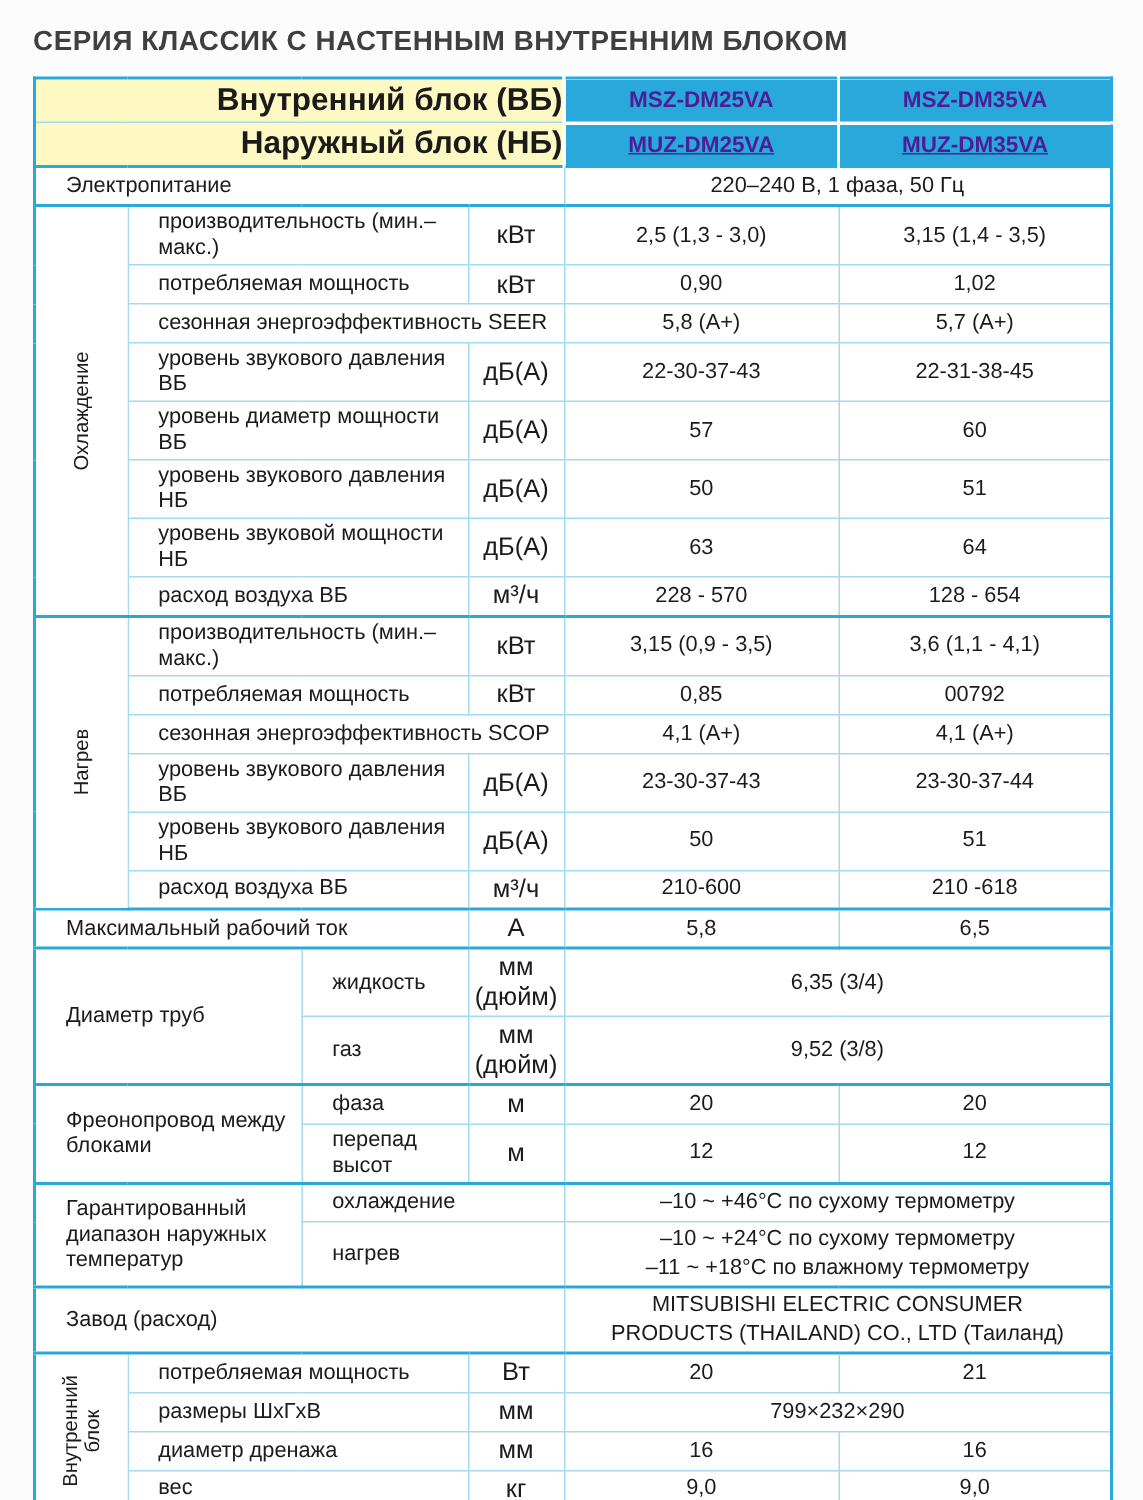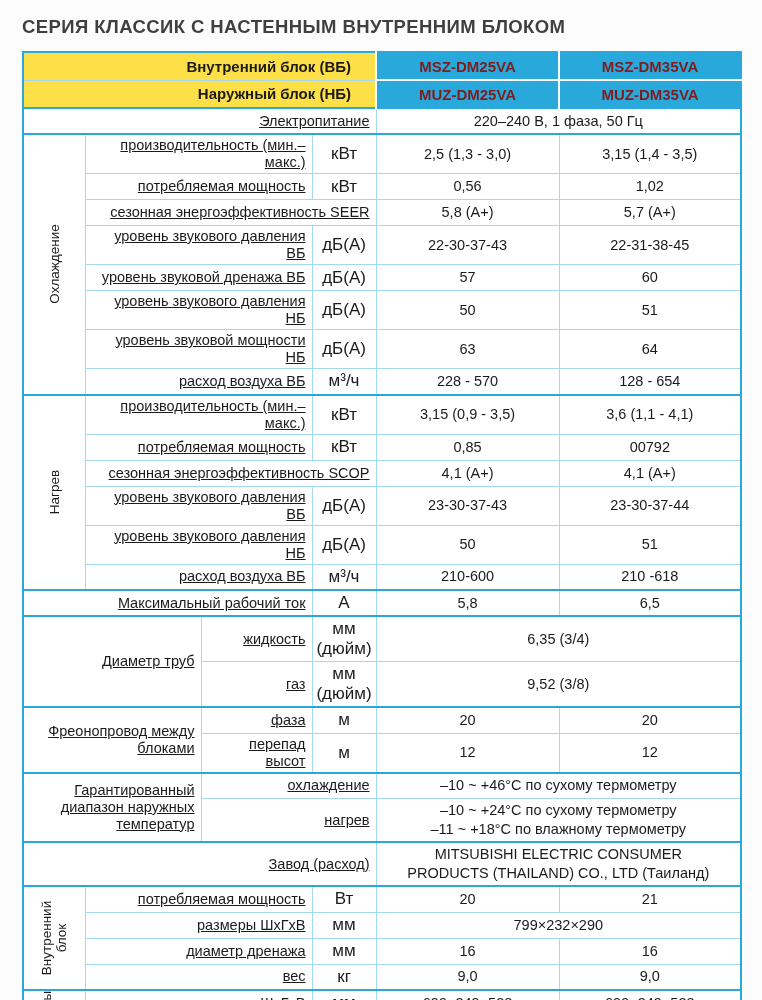--- a/index.html
+++ b/index.html
@@ -11,30 +11,30 @@
   }
   * { box-sizing: border-box; }
   body { margin: 0; background: var(--bg); color: var(--text);
          font-family: "Liberation Sans", sans-serif; }
   .page { width: 762px; height: 1000px; padding: 16px 22px 0 22px; background: var(--bg); }
   .title { margin: 0 0 13px 0; font-size: 18.5px; font-weight: 600;
            letter-spacing: .4px; color: var(--title); }
   table.spec { width: 718px; table-layout: fixed; border-collapse: collapse;
                border: 2px solid var(--blue); background: #fff; }
   th, td { padding: 2px 6px; font-size: 14.5px; font-weight: 400; overflow: hidden; }
-  th.hlabel { height: 28px; text-align: right; padding-right: 24px; font-weight: 700;
-              font-size: 15px; background: #fde047; border: 1px solid var(--border-light); }
-  th.model { height: 28px; background: var(--blue); color: #7f1d1d; font-weight: 700;
+  th.hlabel { height: 28px; text-align: right; padding-right: 0; font-weight: 700;
+              font-size: 21px; background: #fef9c3; border: 1px solid var(--border-light); }
+  th.model { height: 28px; background: var(--blue); color: #4c1d95; font-weight: 700;
              font-size: 15px; text-align: center;
              border-left: 2px solid #fff; border-bottom: 2px solid #fff;
              border-top: none; border-right: none; }
-  thead tr:last-child th.model { border-bottom: none; }
+  thead tr:last-child th.model { border-bottom: none; text-decoration: underline; }
   td { height: 26px; border: 1px solid var(--border-light); background: #fff; }
   tr.sep > td { border-top: 2px solid var(--blue); }
-  td.label, td.sublabel { text-align: right; padding-left: 8px; line-height: 17px; text-decoration: underline; }
+  td.label, td.sublabel { text-align: left; padding-left: 20px; line-height: 17px; }
   td.unit { text-align: center; font-size: 17px; padding: 2px 1px; }
   td.value { text-align: center; white-space: pre-line; line-height: 19px; }
   td.section { position: relative; padding: 0; }
   td.section .vert { position: absolute; top: 50%; left: 50%;
                      transform: translate(-50%,-50%) rotate(-90deg);
                      white-space: pre; text-align: center; line-height: 15px;
                      font-size: 13.5px; color: var(--text); }
 </style>
 </head>
 <body>
@@ -72,36 +72,36 @@
             <span class="vert">Охлаждение</span>
           </td>
           <td class="label" colspan="2">производительность (мин.–макс.)</td>
           <td class="unit">кВт</td>
           <td class="value">2,5 (1,3 - 3,0)</td>
           <td class="value">3,15 (1,4 - 3,5)</td>
         </tr>
         <tr>
           <td class="label" colspan="2">потребляемая мощность</td>
           <td class="unit">кВт</td>
-          <td class="value">0,56</td>
+          <td class="value">0,90</td>
           <td class="value">1,02</td>
         </tr>
         <tr>
           <td class="label" colspan="3">сезонная энергоэффективность SEER</td>
           <td class="value">5,8 (A+)</td>
           <td class="value">5,7 (A+)</td>
         </tr>
         <tr>
           <td class="label" colspan="2">уровень звукового давления ВБ</td>
           <td class="unit">дБ(А)</td>
           <td class="value">22-30-37-43</td>
           <td class="value">22-31-38-45</td>
         </tr>
         <tr>
-          <td class="label" colspan="2">уровень звуковой дренажа ВБ</td>
+          <td class="label" colspan="2">уровень диаметр мощности ВБ</td>
           <td class="unit">дБ(А)</td>
           <td class="value">57</td>
           <td class="value">60</td>
         </tr>
         <tr>
           <td class="label" colspan="2">уровень звукового давления НБ</td>
           <td class="unit">дБ(А)</td>
           <td class="value">50</td>
           <td class="value">51</td>
         </tr>

